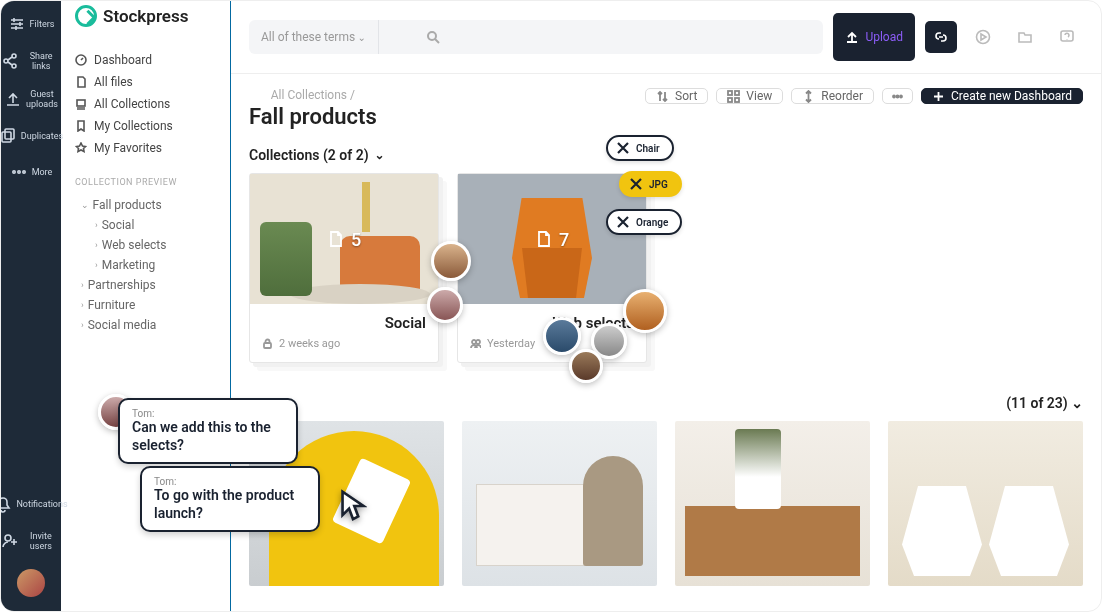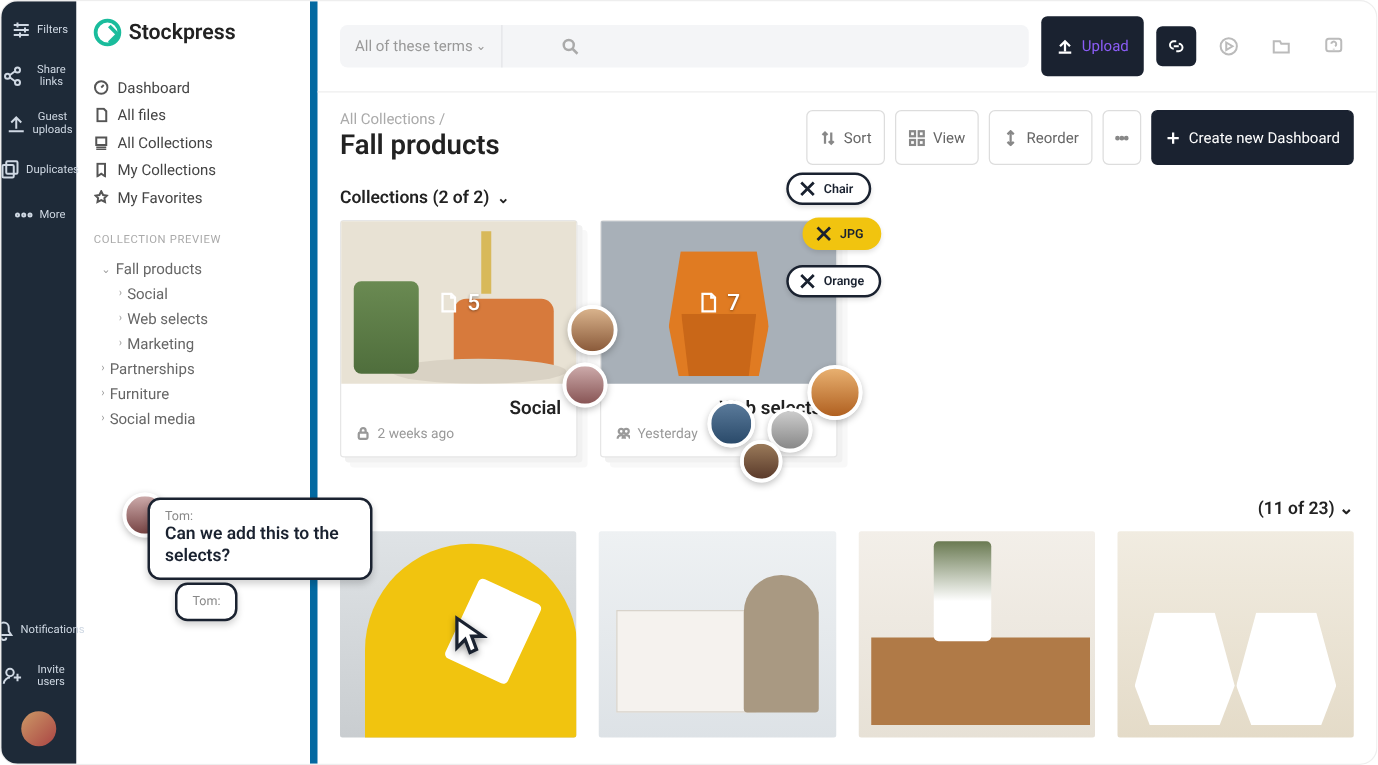--- a/index.html
+++ b/index.html
@@ -7,21 +7,21 @@
   .app { display: flex; height: 100%; border-radius: 14px; overflow: hidden; border: 1px solid #eee; }
 
   
   .rail { width: 60px; background: #1e2a38; display: flex; flex-direction: column; align-items: center; padding-top: 14px; gap: 18px; color: #cfd8e3; font-size: 9px; position: relative; }
   .rail .rail-item { display: flex; align-items: center; gap: 4px; cursor: pointer; text-align: center; }
   .rail .rail-item svg { width: 18px; height: 18px; fill: none; stroke: #cfd8e3; stroke-width: 1.6; }
   .rail .spacer { flex: 1; }
   .rail .avatar { width: 28px; height: 28px; border-radius: 50%; background: linear-gradient(135deg,#c96,#a44); margin-bottom: 14px; }
 
   
-  .sidebar { width: 193px; background: #fff; border-right: 6px solid #0369a1; padding: 14px 10px; font-size: 12px; color: #333; }
+  .sidebar { width: 170px; background: #fff; border-right: 1px solid #0369a1; padding: 4px 10px; font-size: 12px; color: #333; }
   .logo { display: flex; align-items: center; gap: 6px; font-size: 17px; font-weight: 600; color: #222; margin-bottom: 22px; padding-left: 4px; }
   .logo .mark { width: 22px; height: 22px; border: 3px solid #1abc9c; border-radius: 50%; position: relative; }
   .logo .mark::after { content: ""; position: absolute; width: 8px; height: 8px; border-right: 3px solid #1abc9c; border-bottom: 3px solid #1abc9c; transform: rotate(-45deg); top: 4px; left: 5px; }
   .nav-item { display: flex; align-items: center; gap: 7px; padding: 4px 4px; cursor: pointer; color: #444; }
   .nav-item svg { width: 12px; height: 12px; stroke: #555; fill: none; stroke-width: 1.6; }
   .section-title { font-size: 9px; letter-spacing: 0.5px; color: #aaa; margin: 18px 0 8px 4px; }
   .tree-item { padding: 3px 0 3px 10px; cursor: pointer; color: #666; display: flex; align-items: center; gap: 4px; }
   .tree-item.child { padding-left: 24px; }
   .tree-item .chev { font-size: 9px; color: #999; }
 
@@ -34,25 +34,25 @@
   .search .input { flex: 1; display: flex; align-items: center; padding-left: 12px; }
   .search .input svg { width: 14px; height: 14px; stroke: #aaa; fill: none; stroke-width: 2; }
   .upload-btn { background: #1a2230; color: #8b5cf6; height: 48px; padding: 0 12px; display: flex; align-items: center; gap: 6px; border-radius: 5px; font-size: 12px; cursor: pointer; }
   .upload-btn svg { width: 14px; height: 14px; stroke: #fff; fill: none; stroke-width: 1.8; }
   .icon-btn { width: 32px; height: 32px; border-radius: 5px; display: flex; align-items: center; justify-content: center; cursor: pointer; }
   .icon-btn.dark { background: #1a2230; }
   .icon-btn svg { width: 16px; height: 16px; stroke: #888; fill: none; stroke-width: 1.6; }
   .icon-btn.dark svg { stroke: #fff; }
   .icon-btn.ghost svg { stroke: #bbb; }
 
-  .header-row { display: flex; align-items: flex-start; justify-content: space-between; padding: 14px 18px 0 18px; }
+  .header-row { display: flex; align-items: flex-start; justify-content: space-between; padding: 14px 18px 0 18px; text-align: center; }
   .breadcrumb { color: #aaa; font-size: 12px; }
   .page-title { font-size: 22px; font-weight: 600; color: #222; margin-top: 2px; }
   .actions { display: flex; gap: 8px; align-items: center; }
-  .action-btn { border: 1px solid #ddd; height: 44px; padding: 0 10px; display: flex; align-items: center; gap: 6px; border-radius: 5px; font-size: 12px; color: #666; cursor: pointer; background: #fff; }
+  .action-btn { border: 1px solid #ddd; height: 16px; padding: 0 10px; display: flex; align-items: center; gap: 6px; border-radius: 5px; font-size: 12px; color: #666; cursor: pointer; background: #fff; }
   .action-btn svg { width: 13px; height: 13px; stroke: #888; fill: none; stroke-width: 1.8; }
   .action-btn.primary { background: #1a2230; color: #fff; border-color: #1a2230; }
   .action-btn.primary svg { stroke: #fff; }
 
   .content { padding: 18px; position: relative; flex: 1; overflow: hidden; text-align: right; }
   .section-head { font-size: 14px; font-weight: 600; color: #222; display: flex; align-items: center; gap: 6px; margin-bottom: 10px; }
   .section-head .chev { font-size: 12px; }
 
   .collection-row { display: flex; gap: 18px; margin-bottom: 32px; }
   .card { width: 190px; background: #fff; border: 1px solid #e6e6e6; border-radius: 3px; position: relative; box-shadow: 4px 4px 0 #f1f1f1, 8px 8px 0 #f8f8f8; }
@@ -422,13 +422,14 @@
   </div>
 </div>
 
 <div class="bubble" style="width:36px;height:36px;top:394px;left:98px;background:linear-gradient(#caa,#744)"></div>
 <div class="comment" style="top:398px;left:118px">
   <div class="who">Tom:</div>
   <div class="txt">Can we add this to the selects?</div>
 </div>
 <div class="comment" style="top:466px;left:140px">
   <div class="who">Tom:</div>
+  <div class="txt">To go with the product launch?</div>
 </div>
 
 </body></html>

